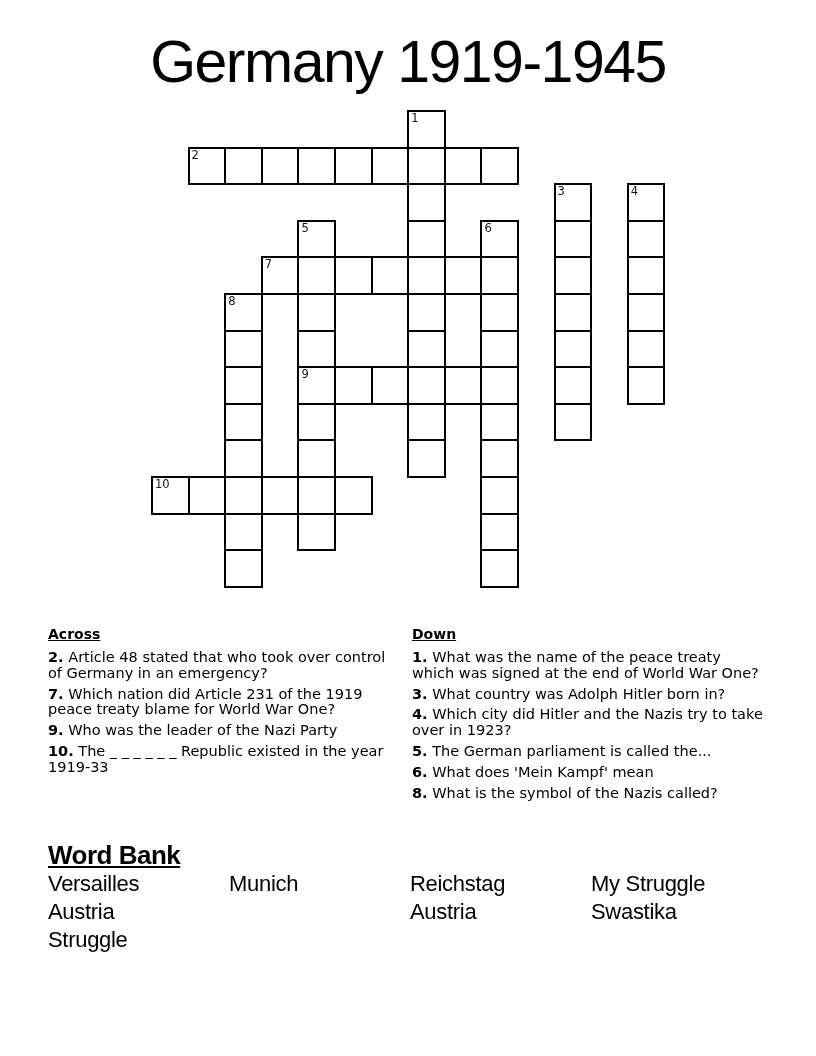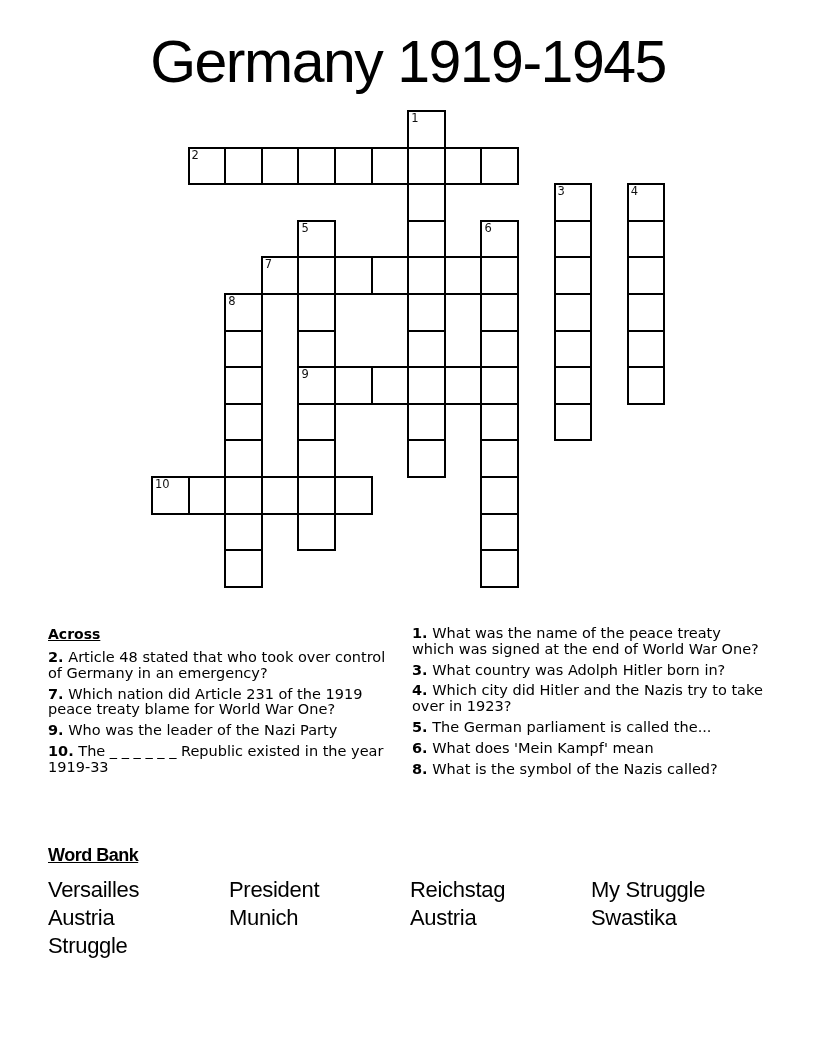--- a/index.html
+++ b/index.html
@@ -46,22 +46,22 @@
     font-size:14px; line-height:17px; font-weight:bold;
     text-decoration:underline; margin-bottom:7px;
   }
   .clue { font-size:14.5px; line-height:15.8px; margin-bottom:5px; }
   .clue b { font-weight:bold; }
 
   
   .wordbank { position:absolute; left:48px; top:840px; right:44px; }
   .wb-heading {
     font-family:"Liberation Sans", sans-serif;
-    font-size:18px; line-height:30px; font-weight:bold;
-    text-decoration:underline; letter-spacing:-0.5px; margin-bottom:6px;
+    font-size:26px; line-height:30px; font-weight:bold;
+    text-decoration:underline; letter-spacing:-0.5px; 
   }
   .wb-cols { display:flex; }
   .wb-col { width:181px; }
   .wb-word {
     font-family:"Liberation Sans", sans-serif;
     font-size:22px; line-height:28px; letter-spacing:-0.3px;
   }
 </style>
 </head>
 <body>
@@ -167,40 +167,40 @@
     <h2 class="clue-heading">Across</h2>
     <div>
         <p class="clue"><b>2.</b> Article 48 stated that who took over control of Germany in an emergency?</p>
         <p class="clue"><b>7.</b> Which nation did Article 231 of the 1919 peace treaty blame for World War One?</p>
         <p class="clue"><b>9.</b> Who was the leader of the Nazi Party</p>
         <p class="clue"><b>10.</b> The _ _ _ _ _ _ Republic existed in the year 1919-33</p>
       </div>
   </section>
 
   <section class="clue-col down">
+    <h2 class="clue-heading">Down</h2>
     <div>
         <p class="clue"><b>1.</b> What was the name of the peace treaty which was signed at the end of World War One?</p>
         <p class="clue"><b>3.</b> What country was Adolph Hitler born in?</p>
         <p class="clue"><b>4.</b> Which city did Hitler and the Nazis try to take over in 1923?</p>
         <p class="clue"><b>5.</b> The German parliament is called the...</p>
         <p class="clue"><b>6.</b> What does 'Mein Kampf' mean</p>
         <p class="clue"><b>8.</b> What is the symbol of the Nazis called?</p>
       </div>
   </section>
 
   <section class="wordbank">
     <h2 class="wb-heading">Word Bank</h2>
     <div class="wb-cols">
         <div class="wb-col">
           <div class="wb-word">Versailles</div>
           <div class="wb-word">Austria</div>
           <div class="wb-word">Struggle</div>
         </div>
         <div class="wb-col">
-          <div class="wb-word">President</div>
           <div class="wb-word">Munich</div>
         </div>
         <div class="wb-col">
           <div class="wb-word">Reichstag</div>
           <div class="wb-word">Austria</div>
         </div>
         <div class="wb-col">
           <div class="wb-word">My Struggle</div>
           <div class="wb-word">Swastika</div>
         </div>

